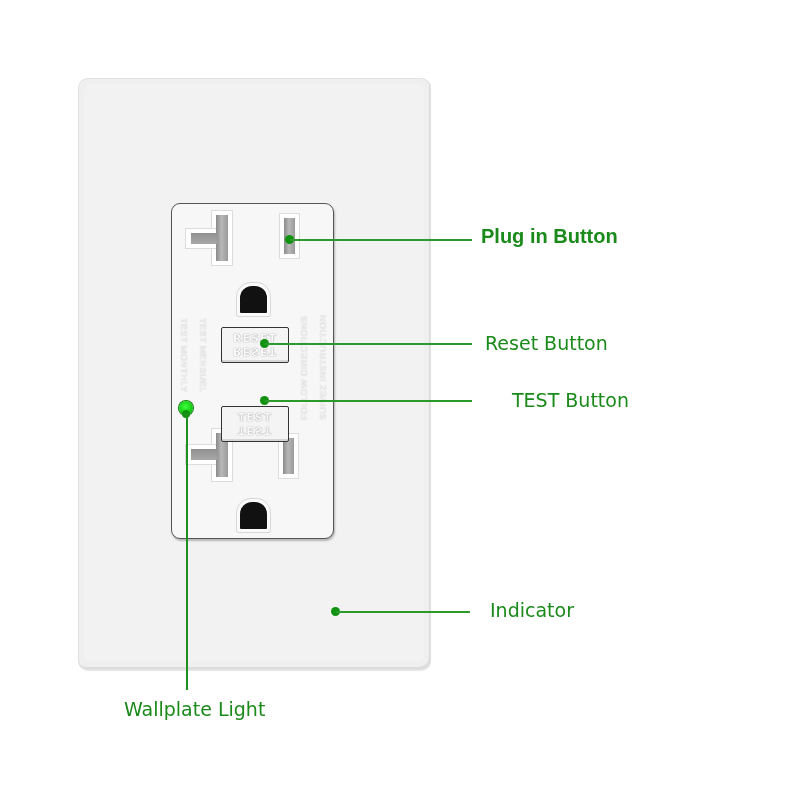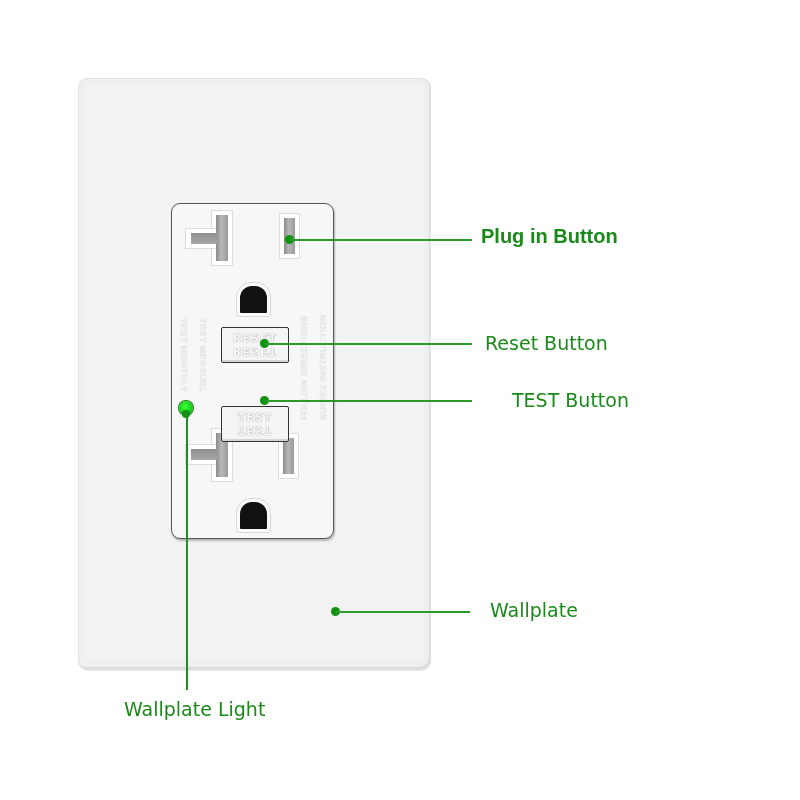--- a/index.html
+++ b/index.html
@@ -133,17 +133,17 @@
 <div class="abs dot" style="left:260px;top:339px;"></div>
 <div class="abs line-h" style="left:265px;top:343px;width:207px;"></div>
 <div class="abs label" style="left:485px;top:332px;">Reset Button</div>
 
 <div class="abs dot" style="left:260px;top:396px;"></div>
 <div class="abs line-h" style="left:265px;top:400px;width:207px;"></div>
 <div class="abs label" style="left:512px;top:389px;">TEST Button</div>
 
 <div class="abs dot" style="left:331px;top:607px;"></div>
 <div class="abs line-h" style="left:336px;top:611px;width:134px;"></div>
-<div class="abs label" style="left:490px;top:599px;">Wallplate</div>
+<div class="abs label" style="left:490px;top:599px;">Indicator</div>
 
 <div class="abs dot" style="left:182px;top:410px;width:8px;height:8px;"></div>
 <div class="abs line-v" style="left:186px;top:414px;height:276px;"></div>
 <div class="abs label" style="left:124px;top:698px;">Wallplate Light</div>
 
 </body></html>

